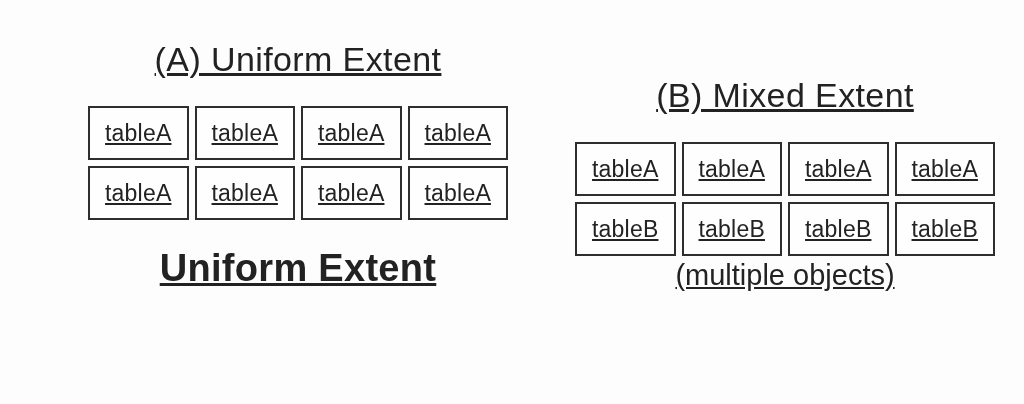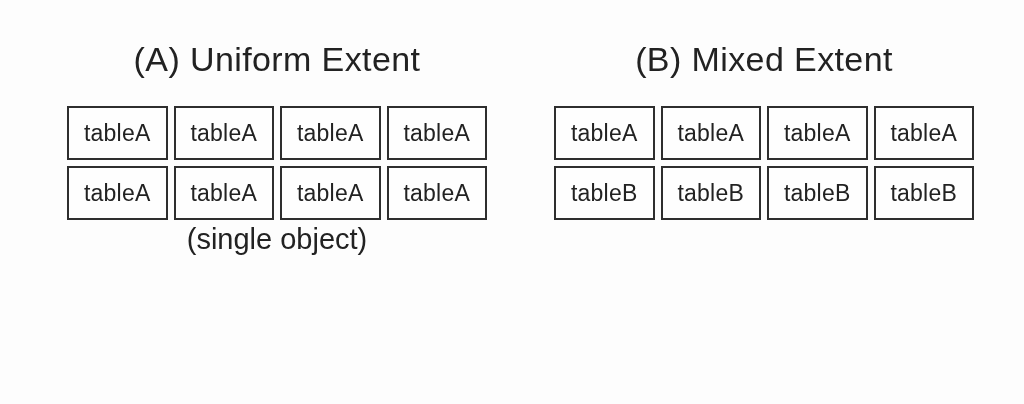--- a/index.html
+++ b/index.html
@@ -16,28 +16,30 @@
   body {
     width: 1024px;
     height: 404px;
     background: var(--background);
     font-family: "Liberation Sans", "DejaVu Sans", sans-serif;
     color: var(--text);
     overflow: hidden;
   }
   .figure {
     display: flex;
-    padding-left: 67px;
+    padding-left: 88px;
+    text-decoration: underline;
   }
   .panel {
     width: 420px;
     flex: 0 0 420px;
   }
   .panel + .panel {
     margin-left: 67px;
+    margin-top: 36px;
   }
   .panel-title {
     margin-top: 36px;
     height: 46px;
     line-height: 46px;
     font-size: 34px;
     font-weight: 500;
     text-align: center;
     letter-spacing: 0.4px;
     white-space: nowrap;
@@ -105,21 +107,21 @@
       <div class="extent-box">
           <span class="box-label">tableA</span>
         </div>
       <div class="extent-box">
           <span class="box-label">tableA</span>
         </div>
       <div class="extent-box">
           <span class="box-label">tableA</span>
         </div>
     </div>
-    <div class="subcaption">(single object)</div>
+    <div class="caption">Uniform Extent</div>
   </div>
 
   <div class="panel">
     <div class="panel-title">(B) Mixed Extent</div>
     <div class="extent-grid">
       <div class="extent-box">
           <span class="box-label">tableA</span>
         </div>
       <div class="extent-box">
           <span class="box-label">tableA</span>
@@ -136,15 +138,16 @@
       <div class="extent-box">
           <span class="box-label">tableB</span>
         </div>
       <div class="extent-box">
           <span class="box-label">tableB</span>
         </div>
       <div class="extent-box">
           <span class="box-label">tableB</span>
         </div>
     </div>
+    <div class="subcaption">(multiple objects)</div>
   </div>
 
 </div>
 
 </body></html>

